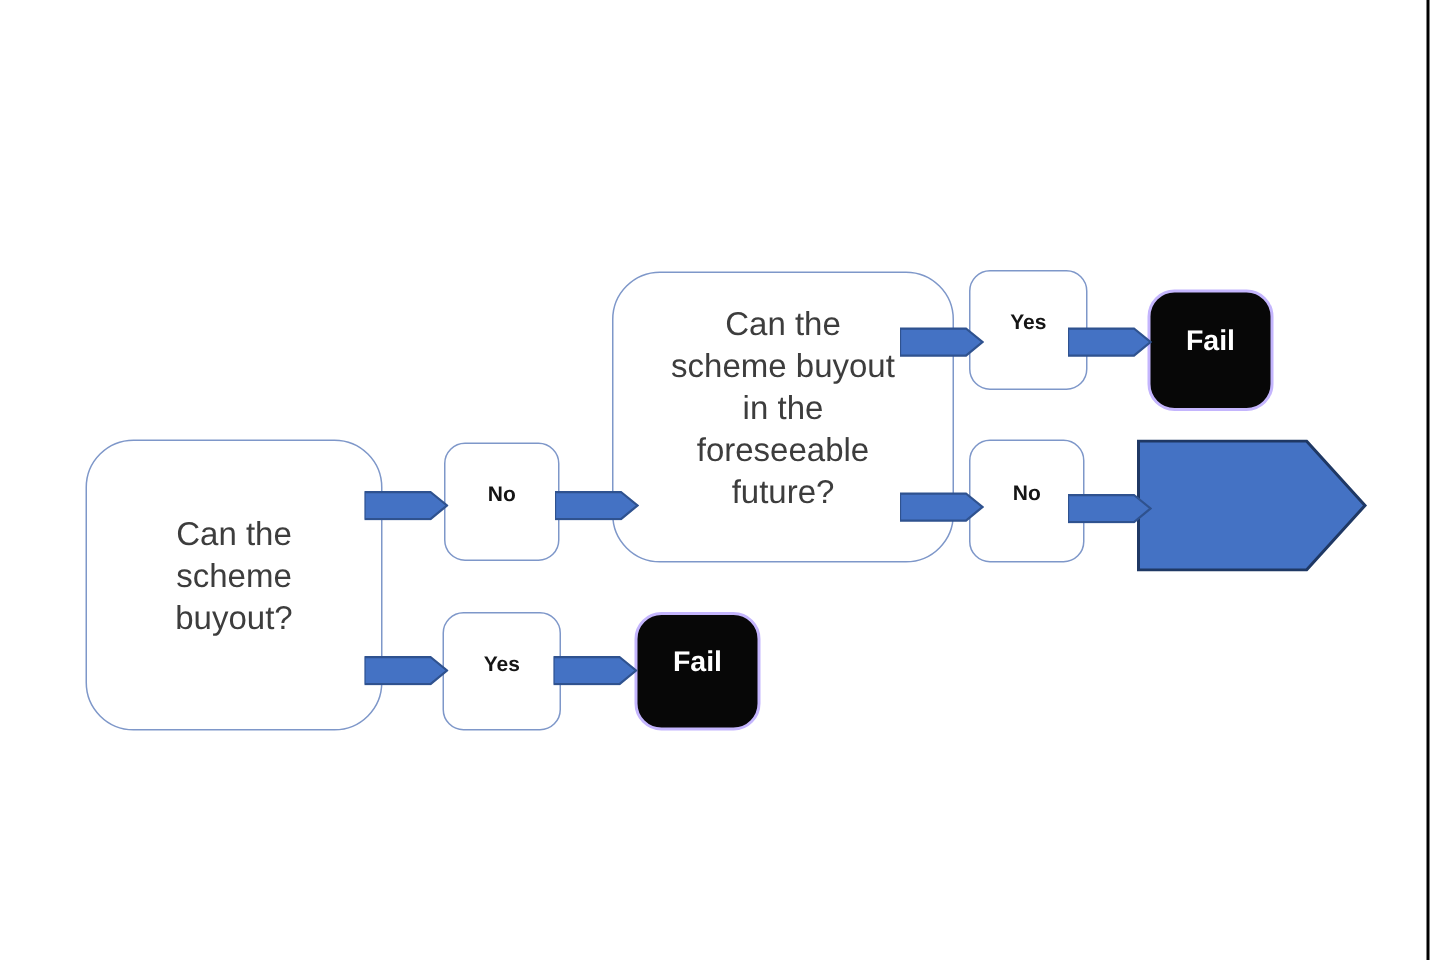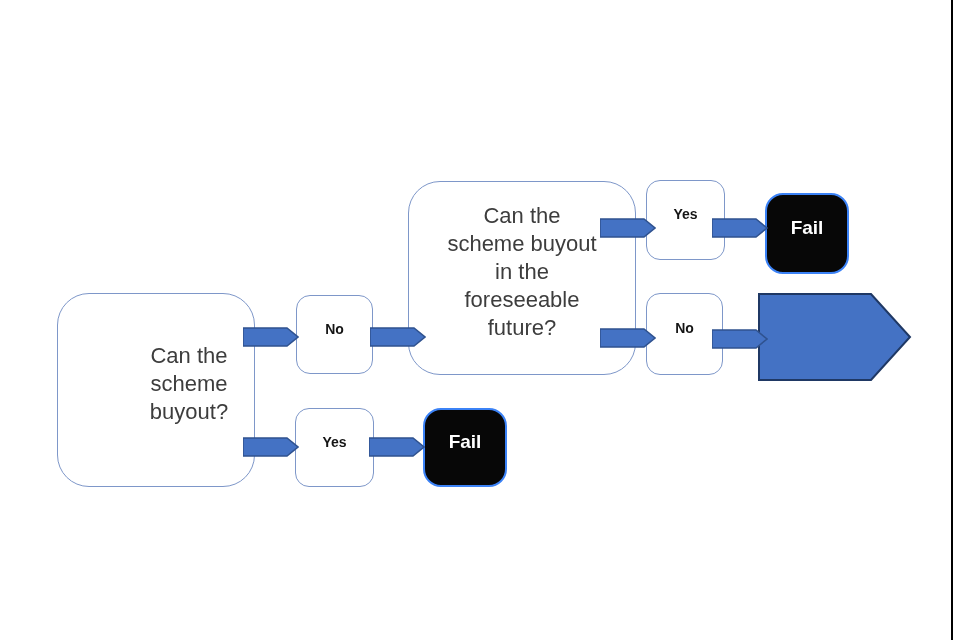--- a/index.html
+++ b/index.html
@@ -39,28 +39,28 @@
   .smallbox {
     border-radius: 14px;
     padding-bottom: 12px;
     font-size: 14px;
     font-weight: 700;
     color: #151515;
   }
   .failbox {
     border-radius: 18px;
     background: #070707;
-    border: 2px solid #3b82f6;
+    border: 2px solid #c4b5fd;
     padding-bottom: 12px;
     font-size: 19px;
     font-weight: 700;
     color: #ffffff;
   }
   
-  .q1        { left: 57px;  top: 293px; width: 198px; height: 194px; justify-content: flex-end; }
+  .q1        { left: 57px;  top: 293px; width: 198px; height: 194px; }
   .q1 .qtext { width: 130px; }
   .q1-no     { left: 296px; top: 295px; width: 77px;  height: 79px; }
   .q1-yes    { left: 295px; top: 408px; width: 79px;  height: 79px; }
   .fail-bot  { left: 423px; top: 408px; width: 84px;  height: 79px; }
   .q2        { left: 408px; top: 181px; width: 228px; height: 194px; }
   .q2 .qtext { width: 152px; }
   .q2-yes    { left: 646px; top: 180px; width: 79px;  height: 80px; }
   .q2-no     { left: 646px; top: 293px; width: 77px;  height: 82px; }
   .fail-top  { left: 765px; top: 193px; width: 84px;  height: 81px; }
   

